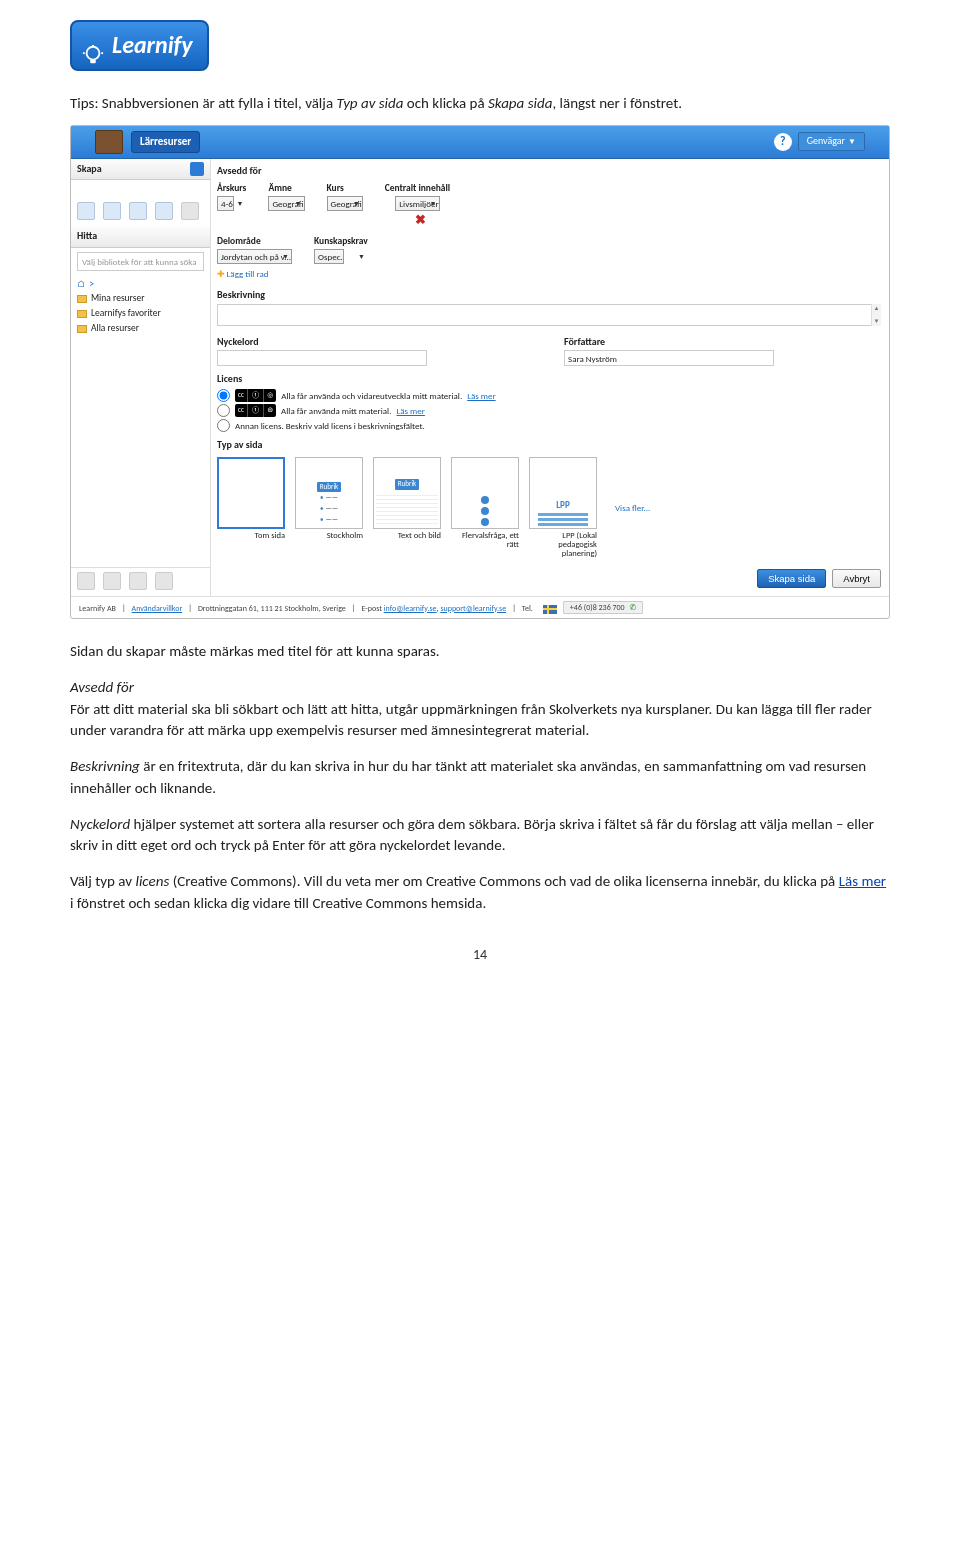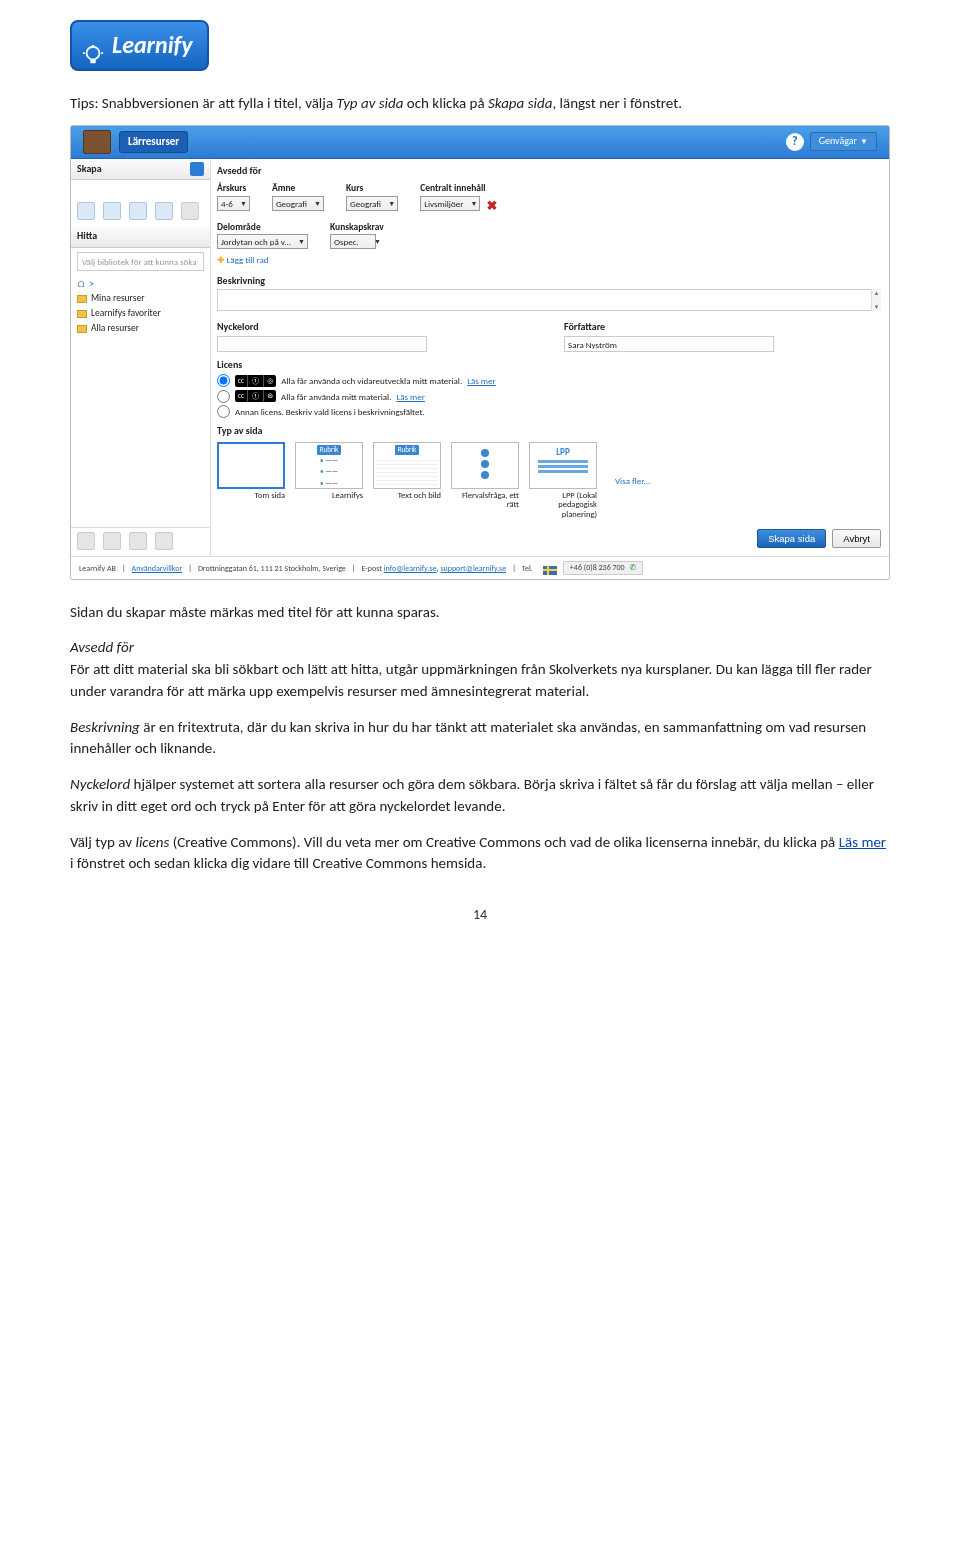--- a/index.html
+++ b/index.html
@@ -44,21 +44,21 @@
     font-size: 10px;
     color: #222;
     background: #fff;
     position: relative;
   }
   .mock-topbar {
     display: flex;
     align-items: center;
     background: linear-gradient(#4a9fe8, #2c7bd6);
     color: #fff;
-    padding: 4px 12px;
+    padding: 4px 24px;
     border-bottom: 1px solid #2564a6;
   }
   .mock-topbar .thumb {
     width: 28px; height: 24px;
     background: #7a5230;
     border: 1px solid #543618;
     border-radius: 2px;
     margin-right: 8px;
   }
   .mock-topbar .title-badge {
@@ -122,21 +122,21 @@
     border: 3px solid #d62222;
     padding: 2px 4px;
     margin-top: 2px;
     margin-bottom: 2px;
   }
   .red-row .lbl { font-size: 9.5px; }
   .red-row .val { font-size: 10px; color: #222; }
   .flds { display:flex; gap:22px; flex-wrap:wrap; }
   .flds .cell { display:flex; flex-direction: column; }
   select.mock-sel, .mock-sel {
-    border: 1px solid #999; font-size: 9px; padding: 1px 16px 1px 3px;
+    border: 1px solid #999; font-size: 9px; padding: 1px 0 1px 3px;
     background: #fff;
     appearance: none;
     background-image: linear-gradient(#f8f8f8,#eee);
     position: relative;
   }
   .sel-wrap { position: relative; display: inline-block; }
   .sel-wrap::after {
     content: "▼"; position: absolute; right: 3px; top: 2px; font-size: 7px; color:#333;
     pointer-events:none;
   }
@@ -154,22 +154,22 @@
     display:inline-flex; align-items:center;
     background: #000; color:#fff; font-size: 7px; padding: 0; border-radius:2px;
   }
   .cc-badge span { padding: 1px 3px; border-right:1px solid #555; }
   .cc-badge span:last-child { border-right:none;}
   .licrow .lm { color:#1d6fc4; text-decoration:underline; }
 
   .typetiles { display:flex; gap:10px; margin-top:4px; align-items:flex-start; flex-wrap:nowrap;}
   .tile { width: 68px; text-align:center; }
   .tile .box {
-    width: 68px; height: 47px; border:1px solid #bbb; background:#fff;
-    display:flex; flex-direction:column; align-items:center; justify-content:flex-start;
+    width: 68px; height: 72px; border:1px solid #bbb; background:#fff;
+    display:flex; flex-direction:column; align-items:center; justify-content:flex-end;
     font-size:7px; padding:2px;
   }
   .tile.selected .box { border:2px solid #2c7bd6; }
   .tile .caption { font-size:8.5px; margin-top:2px; line-height:1.1;text-align:right;}
   .tile .box .bh { background:#3a86d0; color:#fff; font-size:7px; padding:0 3px; border-radius:1px;}
   .tile .box .dotcol { display:flex; flex-direction:column; gap:3px; margin-top:4px;}
   .tile .box .dot { width:8px; height:8px; background:#3a86d0; border-radius:50%;}
   .tile .box .lppl { font-weight:bold; color:#3a86d0; font-size:9px;}
   .visafler { color:#1d6fc4; font-size:9px; align-self:center; margin-left:8px; }
 
@@ -297,21 +297,21 @@
         <div class="cell">
           <span class="lbl sm">Ämne</span>
           <span class="sel-wrap"><span class="mock-sel" style="width:100px;">Geografi</span></span>
         </div>
         <div class="cell">
           <span class="lbl sm">Kurs</span>
           <span class="sel-wrap"><span class="mock-sel" style="width:100px;">Geografi</span></span>
         </div>
         <div class="cell">
           <span class="lbl sm">Centralt innehåll</span>
-          <span style="display:flex; align-items:flex-start;">
+          <span style="display:flex; align-items:center;flex-direction:column;">
             <span class="sel-wrap"><span class="mock-sel" style="width:110px;">Livsmiljöer</span></span>
             <span class="del-x">✖</span>
           </span>
         </div>
       </div>
       <div class="flds" style="margin-top:2px;">
         <div class="cell">
           <span class="lbl sm">Delområde</span>
           <span class="sel-wrap"><span class="mock-sel" style="width:120px;">Jordytan och på v...</span></span>
         </div>
@@ -374,21 +374,21 @@
           <div class="box"></div>
           <div class="caption">Tom sida</div>
         </div>
         <div class="tile">
           <div class="box">
               <span class="bh">Rubrik</span>
             <div class="bulletline">——</div>
               <div class="bulletline">——</div>
               <div class="bulletline">——</div>
           </div>
-          <div class="caption">Learnifys</div>
+          <div class="caption">Stockholm</div>
         </div>
         <div class="tile">
           <div class="box">
               <span class="bh">Rubrik</span>
               <div class="txtblock"></div>
             </div>
           <div class="caption">Text och bild</div>
         </div>
         <div class="tile">
           <div class="box">

